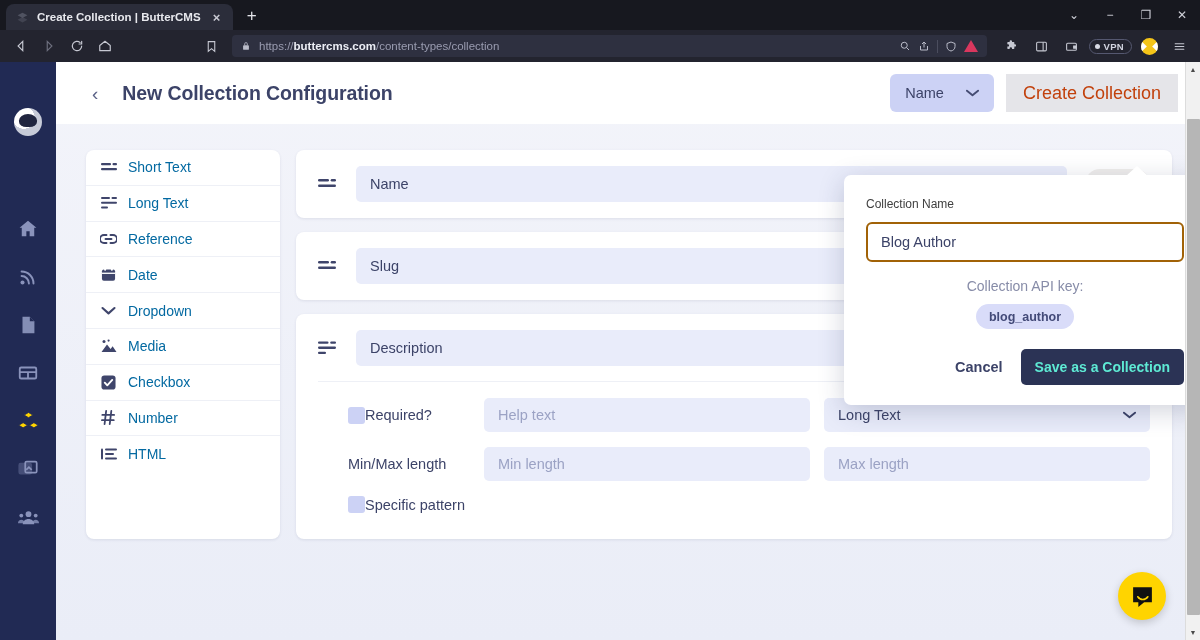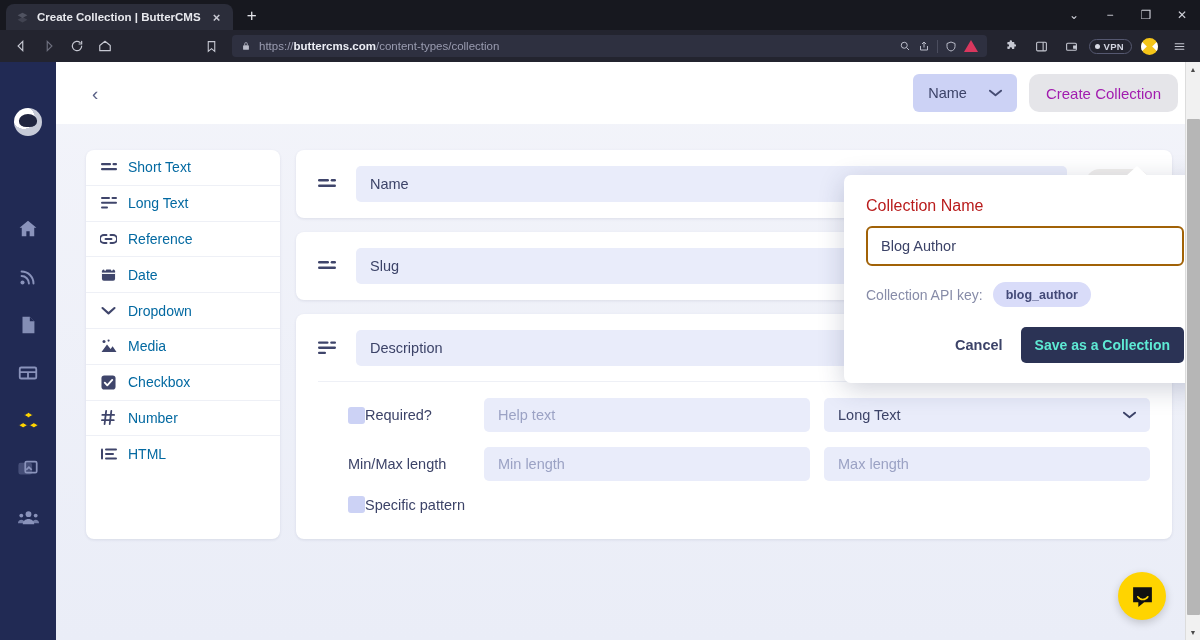--- a/index.html
+++ b/index.html
@@ -108,22 +108,22 @@
   .back-chevron { color: #5a6186; font-size: 19px; line-height: 1; padding: 2px 6px; }
   .page-title { font-size: 19.5px; font-weight: bold; color: #3c4368; letter-spacing: -.1px; }
   .header-right { margin-left: auto; display: flex; align-items: center; gap: 12px; }
   .name-select {
     background: #ccd2f5; color: #3c4368; border-radius: 6px; height: 38px;
     display: flex; align-items: center; gap: 22px; padding: 0 15px;
     font-size: 14.5px; font-weight: normal;
   }
   .name-select .chev { font-size: 11px; color: #454c73; }
   .btn-create {
-    background: #e5e5e9; color: #a21caf; border-radius: 10px; height: 38px;
-    display: flex; align-items: center; padding: 0 17px; font-size: 15px;
+    background: #e5e5e9; color: #c2410c; border-radius: 0; height: 38px;
+    display: flex; align-items: center; padding: 0 17px; font-size: 18px;
   }
 
   .body-area { display: flex; padding: 26px 0 0 30px; gap: 16px; }
 
   .types-card {
     width: 194px; background: #fff; border-radius: 8px; flex: none;
     box-shadow: 0 1px 3px rgba(40,48,90,.10); overflow: hidden;
   }
   .type-row {
     height: 35.8px; display: flex; align-items: center; gap: 11px;
@@ -173,26 +173,26 @@
   .popover {
     position: absolute; left: 788px; top: 113px; width: 362px;
     background: #fff; border-radius: 7px; padding: 22px 22px 20px;
     box-shadow: 0 6px 26px rgba(40,48,90,.22); z-index: 40;
   }
   .popover::before {
     content: ""; position: absolute; top: -9px; right: 58px;
     border-left: 11px solid transparent; border-right: 11px solid transparent;
     border-bottom: 10px solid #fff;
   }
-  .pop-label { font-size: 16px; color: #b91c1c; margin-bottom: 11px; }
+  .pop-label { font-size: 12px; color: #404040; margin-bottom: 11px; }
   .pop-input {
     height: 40px; border: 2px solid #a16207; border-radius: 6px; background: #fff;
     display: flex; align-items: center; padding: 0 13px; font-size: 14.5px; color: #3c4368;
   }
-  .pop-key-row { display: flex; align-items: center; gap: 10px; margin-top: 16px; }
+  .pop-key-row { display: flex; align-items: center; gap: 10px; margin-top: 16px; flex-direction: column; }
   .pop-key-label { font-size: 14px; color: #878ca8; }
   .pop-key-pill {
     background: #d9dcf9; color: #434a78; border-radius: 14px; height: 25px;
     display: flex; align-items: center; padding: 0 13px; font-size: 12.5px; font-weight: bold;
   }
   .pop-actions { display: flex; align-items: center; justify-content: flex-end;
                  gap: 16px; margin-top: 20px; }
   .pop-cancel { font-size: 14.5px; color: #3c4368; font-weight: bold; padding: 6px 2px; }
   .pop-save {
     background: #2b3355; color: #5eead4; font-size: 14px; font-weight: bold;
@@ -390,20 +390,21 @@
           <path d="M1 18c0-2.2 1.5-3.6 3.5-3.6S8 15.8 8 18z" opacity=".8"></path>
           <path d="M16 18c0-2.2 1.5-3.6 3.5-3.6S23 15.8 23 18z" opacity=".8"></path>
         </svg>
       </div>
     </div>
 
     <div class="content">
 
       <div class="page-header">
         <span class="back-chevron">‹</span>
+        <span class="page-title">New Collection Configuration</span>
         <div class="header-right">
           <div class="name-select">
             <span>Name</span>
             <span class="chev">
               <svg width="13" height="8" viewBox="0 0 14 8" fill="none" stroke="#454c73" stroke-width="2" stroke-linecap="round" stroke-linejoin="round">
                   <path d="M1 1.5 7 6.5 13 1.5"></path>
                 </svg>
             </span>
           </div>
           <div class="btn-create">Create Collection</div>

